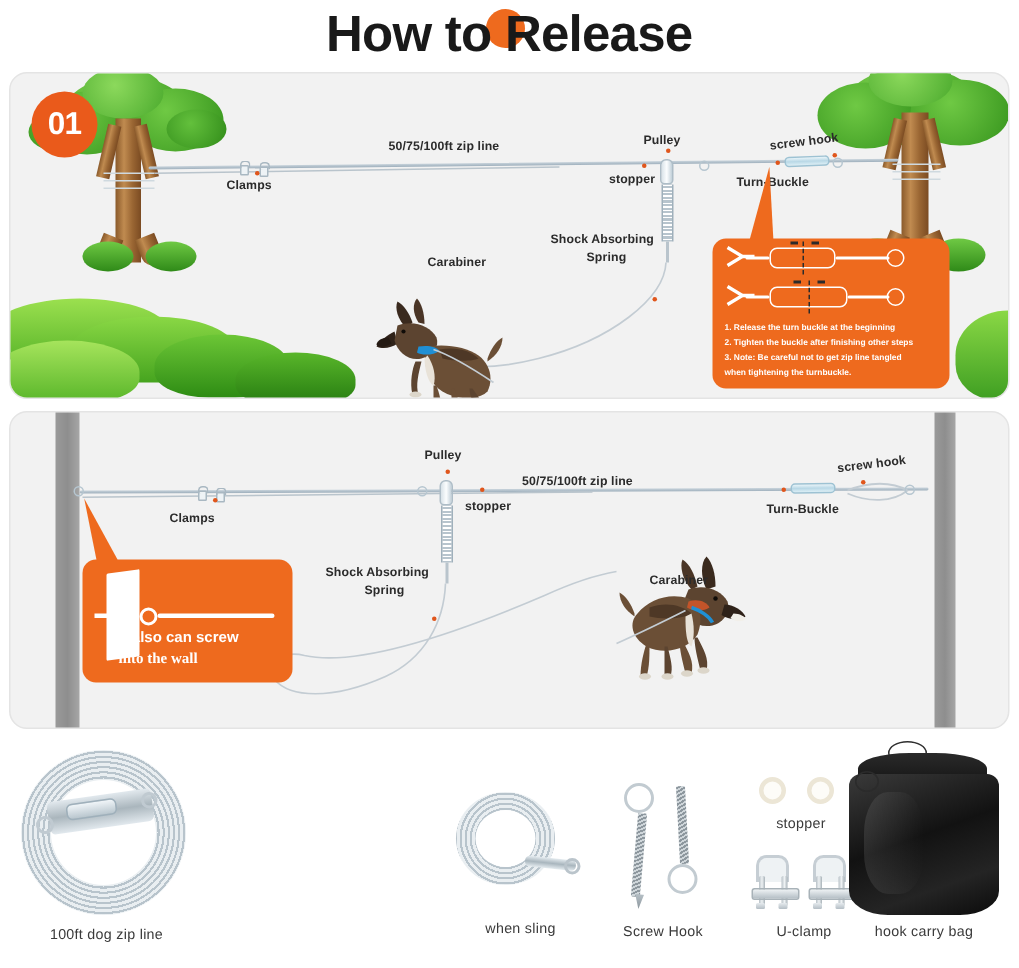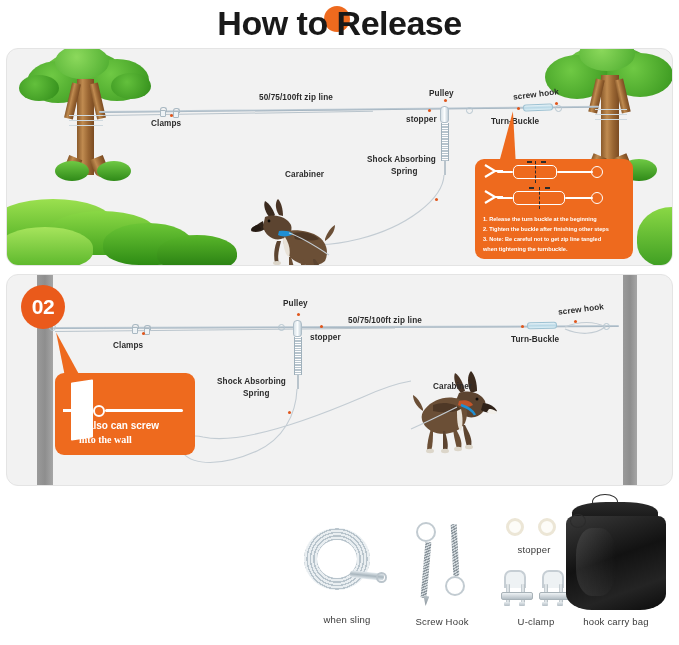--- a/index.html
+++ b/index.html
@@ -485,20 +485,21 @@
       <div style="position:absolute;left:54px;top:2px;width:5px;height:2.4px;background:#2b2b2b;"></div>
       <div style="position:absolute;left:70px;top:2px;width:5px;height:2.4px;background:#2b2b2b;"></div>
     </div>
 
     <div class="callout-lines" style="top:56px;">1. Release the turn buckle at the beginning</div>
     <div class="callout-lines" style="top:66px;">2. Tighten the buckle after finishing other steps</div>
     <div class="callout-lines" style="top:76px;">3. Note: Be careful not to get zip line tangled</div>
     <div class="callout-lines" style="top:86px;">    when tightening the turnbuckle.</div>
   </div>
 
+  <div class="badge" id="badge-1">01</div>
 </div>
 
 <div class="panel" id="panel-2">
 
   <div class="wall" style="left:30px;top:-4px;width:16px;height:220px;"></div>
   <div class="wall" style="left:616px;top:-4px;width:14px;height:220px;"></div>
 
   <div class="cable" style="left:46px;top:52px;width:566px;transform:rotate(-0.2deg);transform-origin:left center;"></div>
   <div class="thinline" style="left:48px;top:56px;width:340px;transform:rotate(-0.6deg);transform-origin:left center;"></div>
 
@@ -568,25 +569,33 @@
   <div class="callout" style="left:48px;top:98px;width:140px;height:82px;">
 
     <div style="position:absolute;left:16px;top:8px;width:22px;height:58px;background:#fff;transform:skewY(-8deg);border-radius:1px;"></div>
     <div style="position:absolute;left:38px;top:32px;width:12px;height:12px;border:2.4px solid #fff;border-radius:50%;"></div>
     <div style="position:absolute;left:50px;top:36px;width:78px;height:3.4px;background:#fff;border-radius:2px;"></div>
     <div style="position:absolute;left:8px;top:36px;width:12px;height:3px;background:#fff;"></div>
     <div class="wall-text" style="left:24px;top:46px;">it also can screw</div>
     <div class="wall-text" style="left:24px;top:60px;font-family:Liberation Serif, serif;">into the wall</div>
   </div>
 
-  <div class="badge" id="badge-2">02</div>
 </div>
 
 <div class="products">
 
+  <div class="prod" style="left:10px;top:4px;width:122px;height:118px;">
+    <div class="coil-grad" style="left:4px;top:4px;width:110px;height:110px;"></div>
+    <div class="coil-hole" style="left:24px;top:24px;width:70px;height:70px;"></div>
+    <div style="position:absolute;left:22px;top:34px;width:70px;height:22px;background:linear-gradient(180deg,#e2e9ee,#aab6bd,#e2e9ee);border-radius:4px;transform:rotate(-8deg);"></div>
+    <div style="position:absolute;left:34px;top:38px;width:34px;height:11px;background:linear-gradient(180deg,#f0f5f8,#b9c6ce);border:1px solid #9fb0bb;border-radius:4px;transform:rotate(-8deg);"></div>
+    <div style="position:absolute;left:14px;top:48px;width:12px;height:12px;border:2.4px solid #c0cad1;border-radius:50%;transform:rotate(-8deg);"></div>
+    <div style="position:absolute;left:84px;top:32px;width:11px;height:11px;border:2.2px solid #c0cad1;border-radius:50%;transform:rotate(-8deg);"></div>
+    <div class="prod-label" style="left:-4px;top:122px;width:130px;">100ft dog zip line</div>
+  </div>
 
 
   <div class="prod" style="left:300px;top:36px;width:92px;height:86px;">
     <div class="coil-grad" style="left:4px;top:0px;width:66px;height:62px;"></div>
     <div class="coil-hole" style="left:17px;top:12px;width:40px;height:38px;"></div>
     <div style="position:absolute;left:50px;top:44px;width:34px;height:7px;background:linear-gradient(180deg,#e4ebef,#a9b6be,#e4ebef);border-radius:3px;transform:rotate(6deg);"></div>
     <div style="position:absolute;left:76px;top:44px;width:11px;height:11px;border:2.2px solid #bac4cb;border-radius:50%;"></div>
     <div class="prod-label" style="left:-8px;top:86px;width:110px;">when sling</div>
   </div>
 

